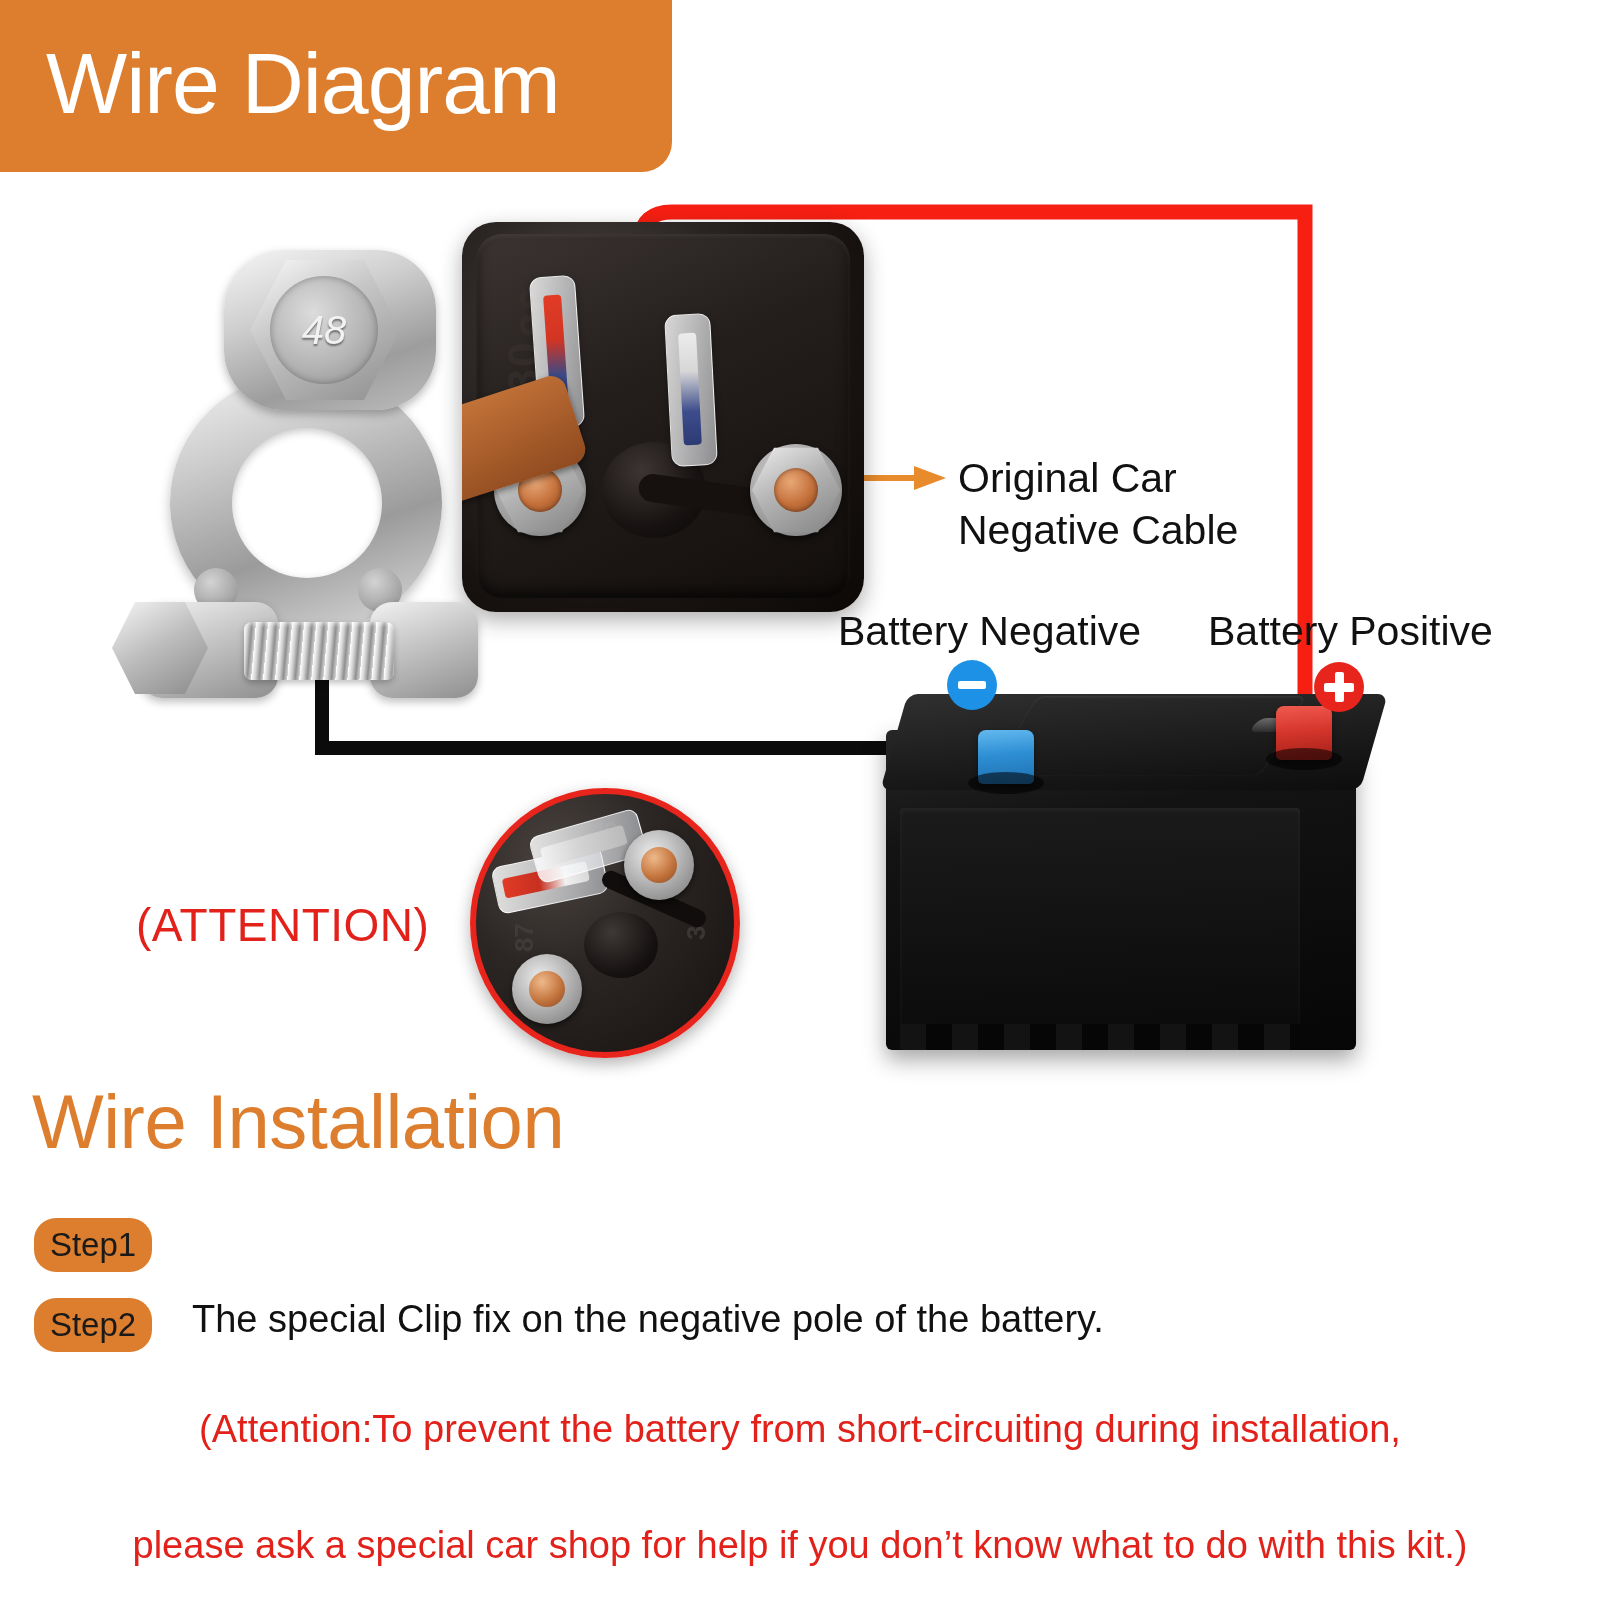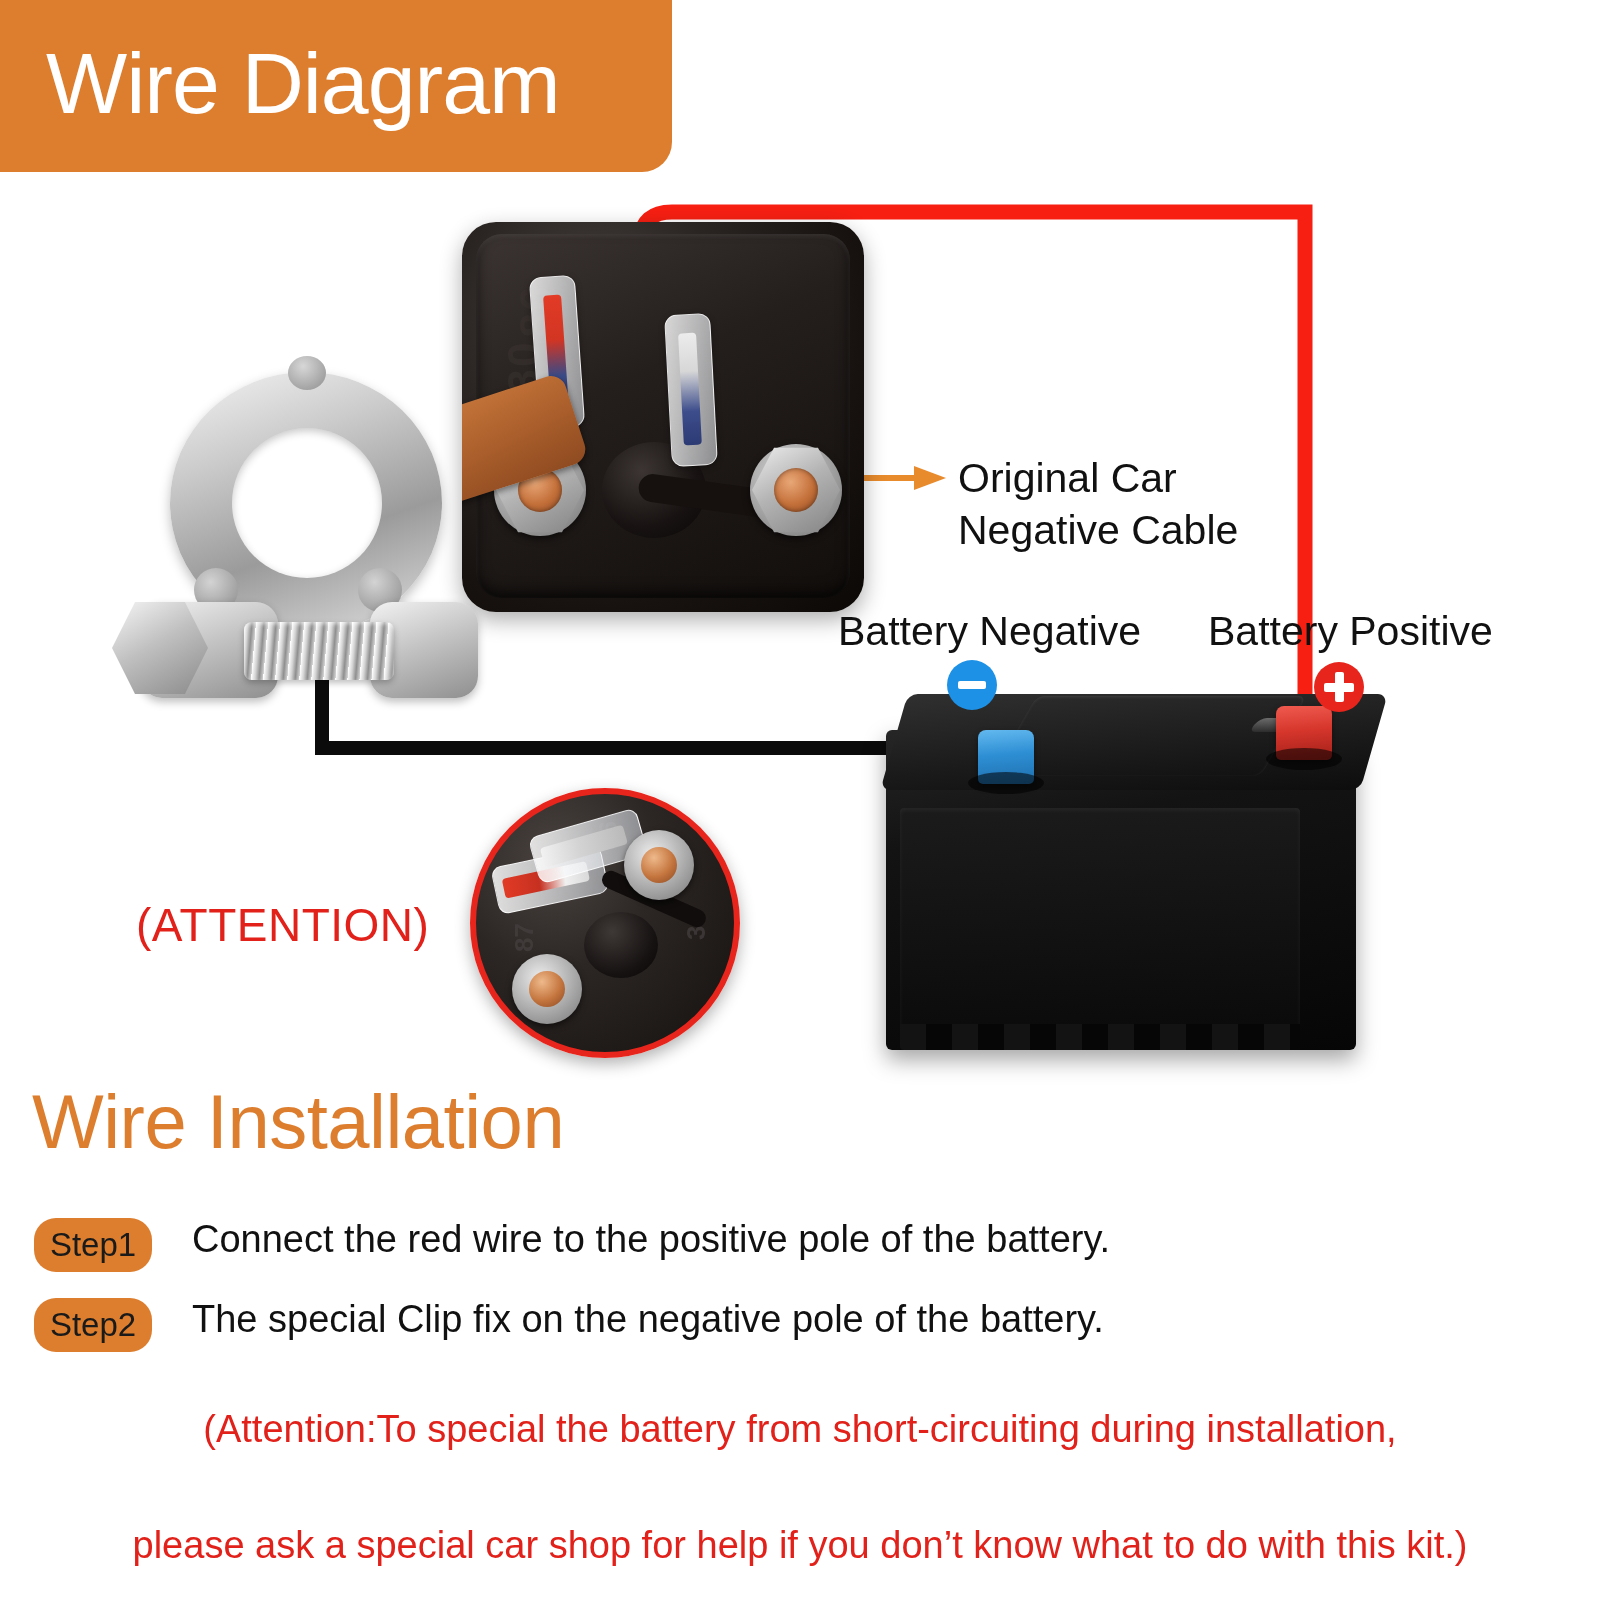--- a/index.html
+++ b/index.html
@@ -319,20 +319,26 @@
     <div class="ring">
       <div class="ring-pin"></div>
       <div class="ring-hole"></div>
       <div class="ring-dot rd1"></div>
       <div class="ring-dot rd2"></div>
     </div>
     <div class="jaw jaw-l"></div>
     <div class="jaw jaw-r"></div>
     <div class="nut"></div>
     <div class="screw"></div>
+    <div class="hexbolt">
+      <span class="hexface"></span>
+      <span class="disc">
+          <span class="stamp">48</span>
+        </span>
+    </div>
   </div>
 
   <div class="inset">
     <div class="in-emb" style="left:118px;top:26px;transform:rotate(-90deg);">86</div>
     <div class="in-emb" style="left:34px;top:128px;transform:rotate(-90deg);">87</div>
     <div class="in-emb" style="left:206px;top:116px;transform:rotate(-90deg);">30</div>
     <div class="in-clear" style="left:18px;top:62px;transform:rotate(-12deg);">
       <b style="background:linear-gradient(95deg,#e23b26,#c63020 42%,#f0f0f0 72%,#d9d9d9);"></b>
     </div>
     <div class="in-clear" style="left:56px;top:28px;transform:rotate(-16deg);">
@@ -382,26 +388,25 @@
       <span class="plus-h"></span>
   </div>
 
   <div class="attention-tag">(ATTENTION)</div>
 
   <div class="easy">Wire Installation</div>
 
   <div class="steps">
     <div class="step-row">
       <div class="pill">Step1</div>
-      <div class="step-text">Connect the red wire to the positive pole of the battery.</div>
     </div>
     <div class="step-row">
       <div class="pill">Step2</div>
       <div class="step-text">The special Clip fix on the negative pole of the battery.</div>
     </div>
   </div>
 
   <div class="warn">
-    <p class="l1">(Attention:To special the battery from short-circuiting during installation,</p>
+    <p class="l1">(Attention:To prevent the battery from short-circuiting during installation,</p>
     <p class="l2">please ask a special car shop for help if you don’t know what to do with this kit.)</p>
   </div>
 
 </div>
 
 </body></html>

